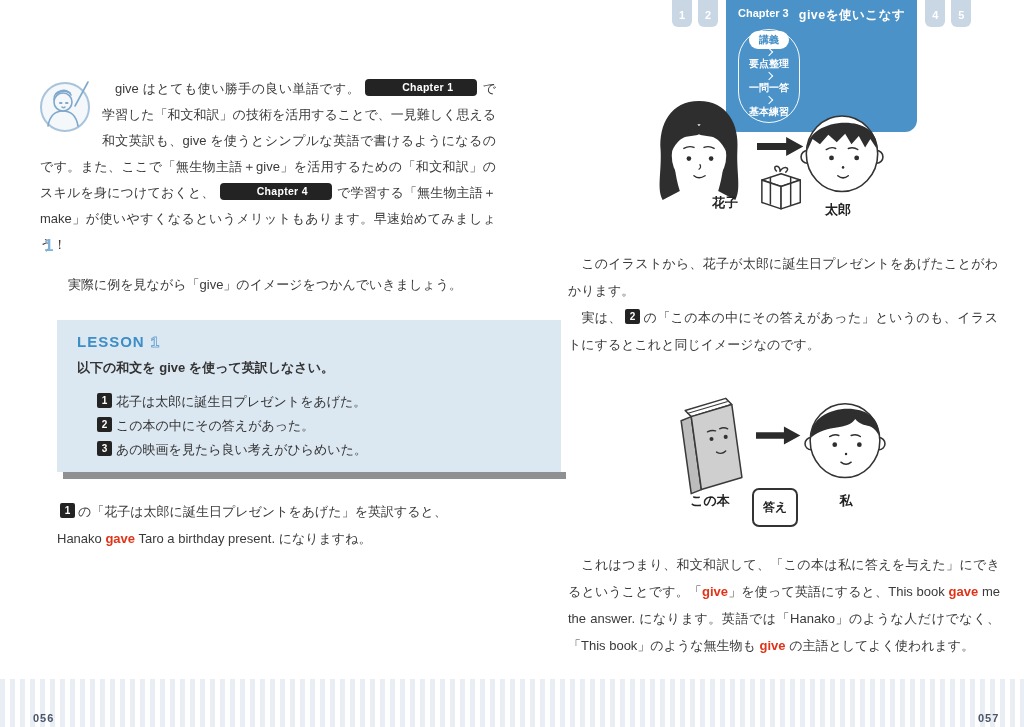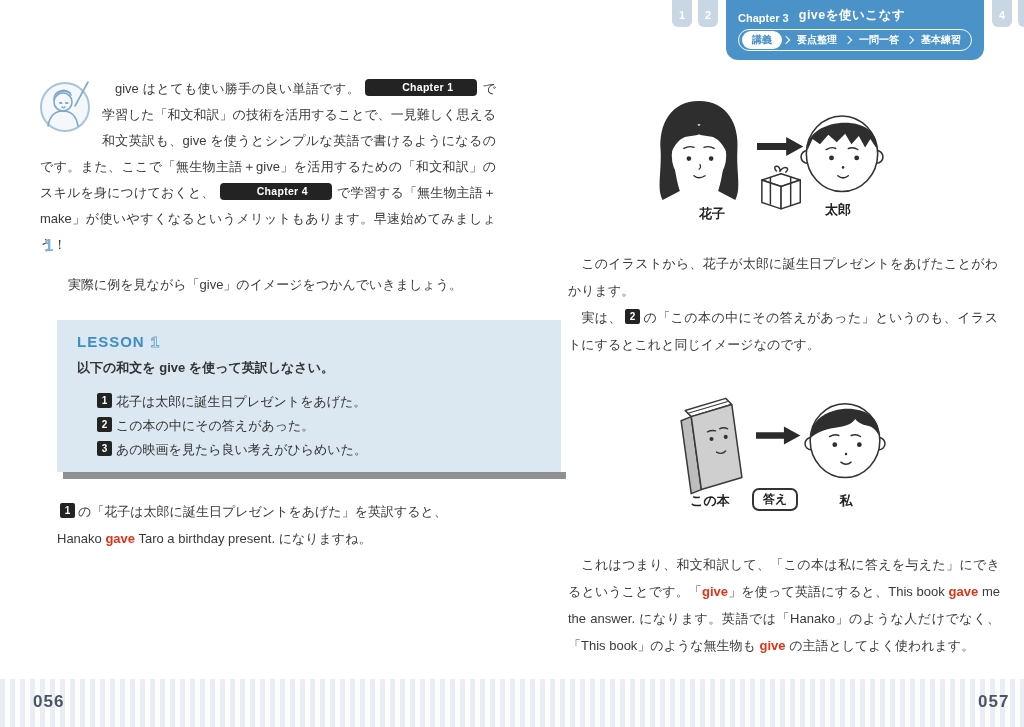--- a/index.html
+++ b/index.html
@@ -11,26 +11,26 @@
   .chapter-header { position:absolute; top:0; left:672px; display:flex; align-items:flex-start; }
   .num-tab {
     width:20px; height:27px; margin-right:6px; background:#c9d6e4; color:#fff;
     border-radius:0 0 6px 6px; font-size:11px; font-weight:700;
     display:flex; align-items:center; justify-content:center; padding-top:2px;
   }
   .chapter-box {
     background:#4a92c8; border-radius:0 0 12px 12px; padding:7px 12px 9px;
     margin:0 8px 0 2px; min-width:186px;
   }
-  .chapter-line { display:flex; align-items:flex-end; white-space:nowrap; }
+  .chapter-line { display:flex; align-items:flex-start; white-space:nowrap; }
   .chapter-label { color:#fff; font-size:11px; font-weight:700; margin-right:10px; }
   .chapter-title { color:#fff; font-size:12.5px; font-weight:700; letter-spacing:.5px; }
   .subtabs {
     margin-top:5px; display:flex; align-items:center; border:1.5px solid rgba(255,255,255,.95);
-    border-radius:999px; padding:1px 3px; width:max-content;
+    border-radius:999px; padding:1px 3px; width:max-content;flex-direction:column;
   }
   .subtab { color:#fff; font-size:10px; font-weight:700; padding:2px 7px; white-space:nowrap; }
   .subtab.active { background:#fff; color:#3f8cc4; border-radius:999px; padding:2px 10px; }
   .chev { width:6px; height:6px; border-top:1.5px solid #fff; border-right:1.5px solid #fff;
           transform:rotate(45deg); margin:0 1px; flex:0 0 auto; }
 
   
   .intro { position:absolute; left:40px; top:76px; width:456px; font-size:13px;
            line-height:26px; text-align:justify; color:#3a3a3a; }
   .intro p { text-indent:1em; }
@@ -76,30 +76,30 @@
 
   
   .jp-para { position:absolute; font-size:13px; line-height:27px; text-align:justify;
              color:#3a3a3a; font-weight:500; }
   #para1 { left:568px; top:250px; width:430px; }
   #para2 { left:568px; top:551px; width:432px; }
 
   .illo-label { position:absolute; font-size:13px; font-weight:700; color:#222; text-align:center; }
   .answer-pill {
     position:absolute; left:752px; top:488px; border:2px solid #333; border-radius:7px;
-    background:#fff; font-size:12px; font-weight:700; color:#222; padding:1px 9px; line-height:17px;
+    background:#fff; font-size:12px; font-weight:700; color:#222; padding:9px 9px; line-height:17px;
   }
   .illo { position:absolute; }
 
   
   .stripes {
     position:absolute; left:0; bottom:0; width:1024px; height:48px;
     background:repeating-linear-gradient(to right,#e9eef4 0 5px,#ffffff 5px 10px);
   }
-  .page-number { position:absolute; bottom:15px; font-size:17px; font-weight:700;
+  .page-number { position:absolute; bottom:3px; font-size:11px; font-weight:700;
                  color:#4a5568; letter-spacing:1px; }
   #pn-left  { left:33px; }
   #pn-right { left:958px;margin-left:20px; }
 </style>
 </head>
 <body>
 
 <div class="page">
 
   <header class="chapter-header">
@@ -195,21 +195,21 @@
     </g>
     <path d="M7,44 C4,12 76,6 73,42 L67,33 L62,41 L56,30 L49,38 L43,28 L35,36 L27,29 L19,38 L12,33 Z" fill="#2e2e2e"></path>
     <path d="M25,43 q5,-3 9,-1" stroke="#2e2e2e" stroke-width="1.4" fill="none" stroke-linecap="round"></path>
     <path d="M46,42 q5,-2 9,1" stroke="#2e2e2e" stroke-width="1.4" fill="none" stroke-linecap="round"></path>
     <circle cx="30" cy="51" r="2.3" fill="#2e2e2e"></circle>
     <circle cx="54" cy="51" r="2.3" fill="#2e2e2e"></circle>
     <circle cx="41" cy="60" r="1.2" fill="#2e2e2e"></circle>
     <path d="M36,68 q5,4 10,0" stroke="#2e2e2e" stroke-width="1.4" fill="none" stroke-linecap="round"></path>
   </svg>
 
-  <div class="illo-label" style="left:686px; top:205px; width:52px;">花子</div>
+  <div class="illo-label" style="left:686px; top:194px; width:52px;text-align:right;">花子</div>
   <div class="illo-label" style="left:812px; top:201px; width:52px;">太郎</div>
 
   <p class="jp-para" id="para1"><span>　このイラストから、花子が太郎に誕生日プレゼントをあげたことがわかります。</span><br><span>　実は、</span><span class="seg-num">2</span><span>の「この本の中にその答えがあった」というのも、イラストにするとこれと同じイメージなのです。</span></p>
 
   <svg class="illo" style="left:673px; top:394px;" width="76" height="102" viewBox="0 0 75 100">
     <g stroke="#3a3a3a" stroke-width="1.5" stroke-linejoin="round">
       <polygon points="12,16 52,4 58,10 18,22" fill="#fff"></polygon>
       <polygon points="8,26 18,22 28,94 18,98" fill="#bdbdbd"></polygon>
       <polygon points="18,22 58,10 68,82 28,94" fill="#cfcfcf"></polygon>
       <path d="M14,19 L54,7" fill="none" stroke-width="1"></path>

